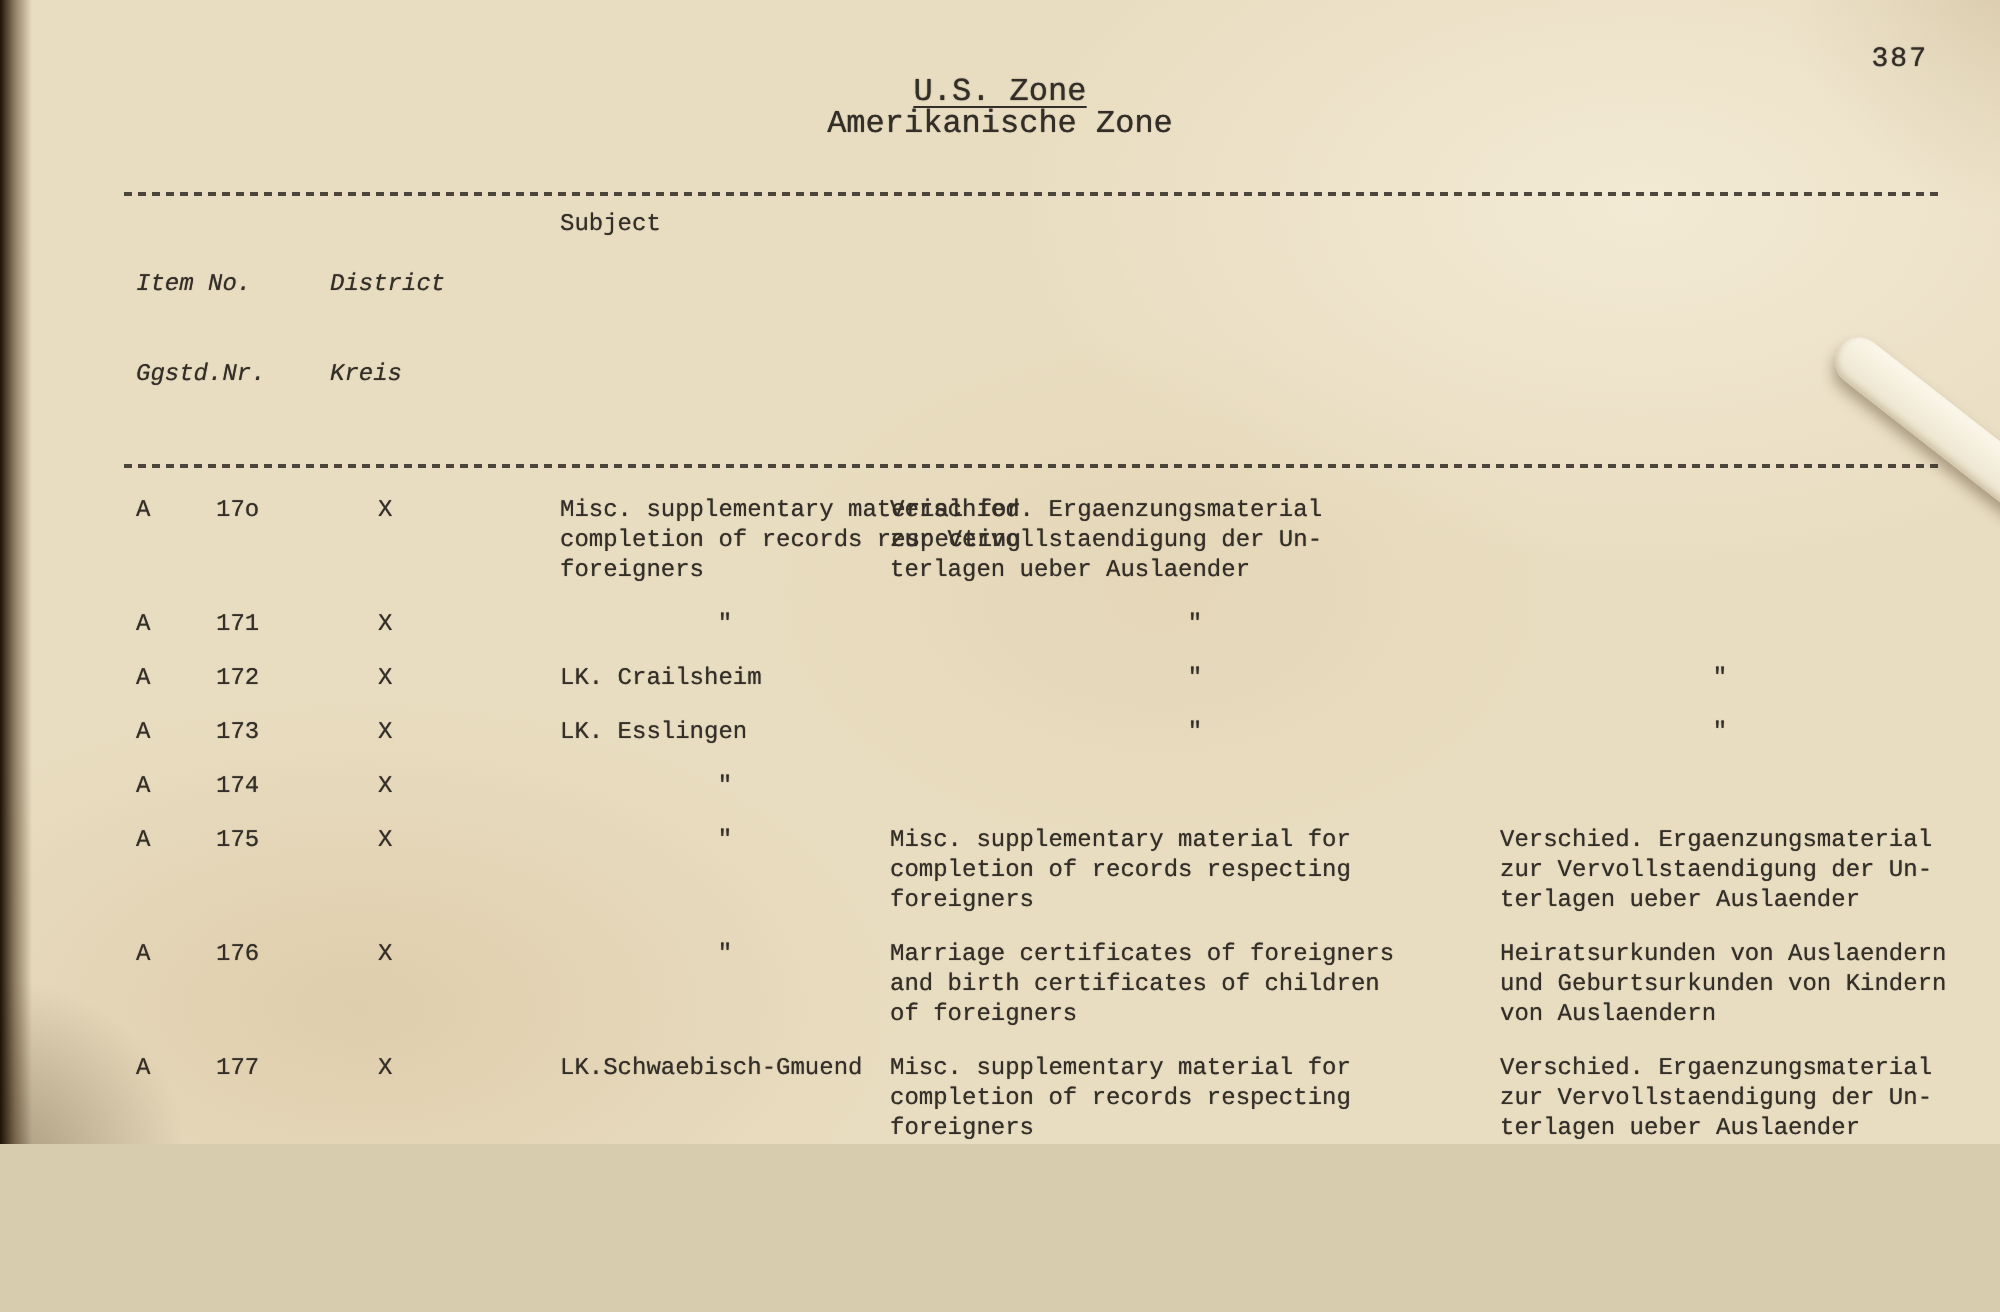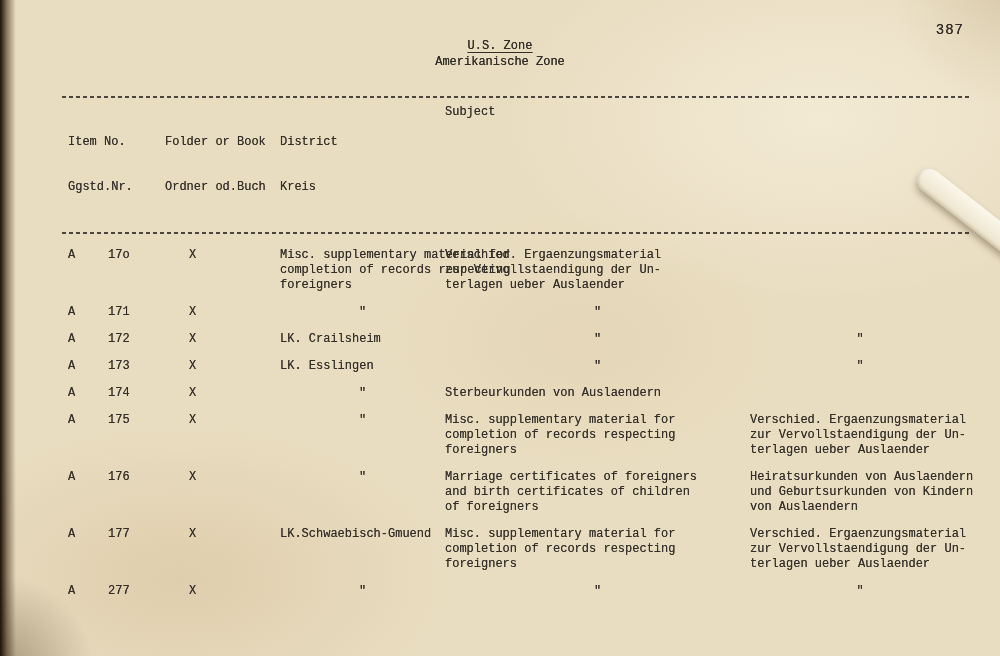--- a/index.html
+++ b/index.html
@@ -4,21 +4,21 @@
 <style>
   html, body { margin: 0; padding: 0; }
   body {
     width: 1000px; height: 656px;
     font-family: "Liberation Mono", monospace;
     background: #d8ccae;
     overflow: hidden;
   }
   .page {
     position: relative;
-    width: 1000px; height: 656px;
+    width: 1000px; height: 572px;
     color: #332e27;
     background-color: #e9ddc1;
     background-image:
       radial-gradient(ellipse 420px 240px at 18% 88%, rgba(196,166,118,0.28), transparent 65%),
       radial-gradient(ellipse 520px 300px at 82% 18%, rgba(255,250,236,0.45), transparent 60%),
       radial-gradient(ellipse 340px 220px at 58% 52%, rgba(208,184,140,0.18), transparent 60%),
       radial-gradient(circle 130px at 0% 102%, rgba(52,34,14,0.38), transparent 72%),
       radial-gradient(circle 160px at 101% -2%, rgba(140,108,62,0.20), transparent 75%);
     overflow: hidden;
   }
@@ -26,21 +26,21 @@
     position: absolute; left: 0; top: 0; bottom: 0; width: 16px;
     background: linear-gradient(90deg, #1d1206 0%, rgba(66,46,22,0.55) 45%, rgba(66,46,22,0) 100%);
   }
   .page-number {
     position: absolute; top: 22px; right: 36px;
     font-size: 14px; letter-spacing: 1px;
     text-shadow: 0 0 0.6px currentColor;
   }
   .title-block {
     position: absolute; top: 38px; left: 0; right: 0;
-    text-align: center; font-size: 12px; line-height: 16px;
+    text-align: center; font-size: 16px; line-height: 16px;
   }
   .title { text-decoration: underline; text-underline-offset: 3px; text-shadow: 0 0 0.6px currentColor; }
   .subtitle { text-shadow: 0 0 0.5px currentColor; }
 
   .sheet {
     position: absolute; top: 96px; left: 62px; right: 30px;
     font-size: 12px; line-height: 15px;
   }
   .rule {
     height: 2px;
@@ -48,21 +48,21 @@
   }
   .row {
     display: grid;
     grid-template-columns: 40px 57px 115px 165px 305px 1fr;
     padding-left: 6px;
   }
   .c { white-space: pre; text-shadow: 0 0 0.5px rgba(51,46,39,0.75); }
   .c.ditto { text-align: center; }
   .c-folder:not(.ditto):not(.h) { padding-left: 24px; }
   .header.row { padding-top: 7px; padding-bottom: 7px; }
-  .h .sub { display: block; }
+  .h .sub { display: block; font-style: italic; }
   .span2 { grid-column: 1 / 3; }
   .h-center { text-align: left; }
   #rows { padding-top: 14px; }
   #rows .row { margin-bottom: 12px; }
 
   .clip {
     position: absolute; top: 202px; right: -38px;
     width: 132px; height: 24px;
     background: linear-gradient(180deg, #fbf7ea 0%, #ece3cc 100%);
     border-radius: 13px;
@@ -84,24 +84,20 @@
   </div>
 
   <div class="sheet">
     <div class="rule"></div>
 
     <div class="header row">
       <div class="c h span2">
         <span class="sub">Item No.</span>
         <span class="sub">Ggstd.Nr.</span>
       </div>
-      <div class="c h c-folder">
-        <span class="sub">Folder or Book</span>
-        <span class="sub">Ordner od.Buch</span>
-      </div>
       <div class="c h">
         <span class="sub">District</span>
         <span class="sub">Kreis</span>
       </div>
       <div class="c h h-center">Subject</div>
     </div>
 
     <div class="rule"></div>
 
     <div id="rows">
@@ -142,21 +138,20 @@
     <div class="c c-district">LK. Esslingen</div>
     <div class="c c-subject ditto">"</div>
     <div class="c c-betreff ditto">"</div>
   </div>
 
   <div class="row">
     <div class="c c-item">A</div>
     <div class="c c-no">174</div>
     <div class="c c-folder">X</div>
     <div class="c c-district ditto">"</div>
-    <div class="c c-betreff">Sterbeurkunden von Auslaendern</div>
   </div>
 
   <div class="row">
     <div class="c c-item">A</div>
     <div class="c c-no">175</div>
     <div class="c c-folder">X</div>
     <div class="c c-district ditto">"</div>
     <div class="c c-subject">Misc. supplementary material for
 completion of records respecting
 foreigners</div>

